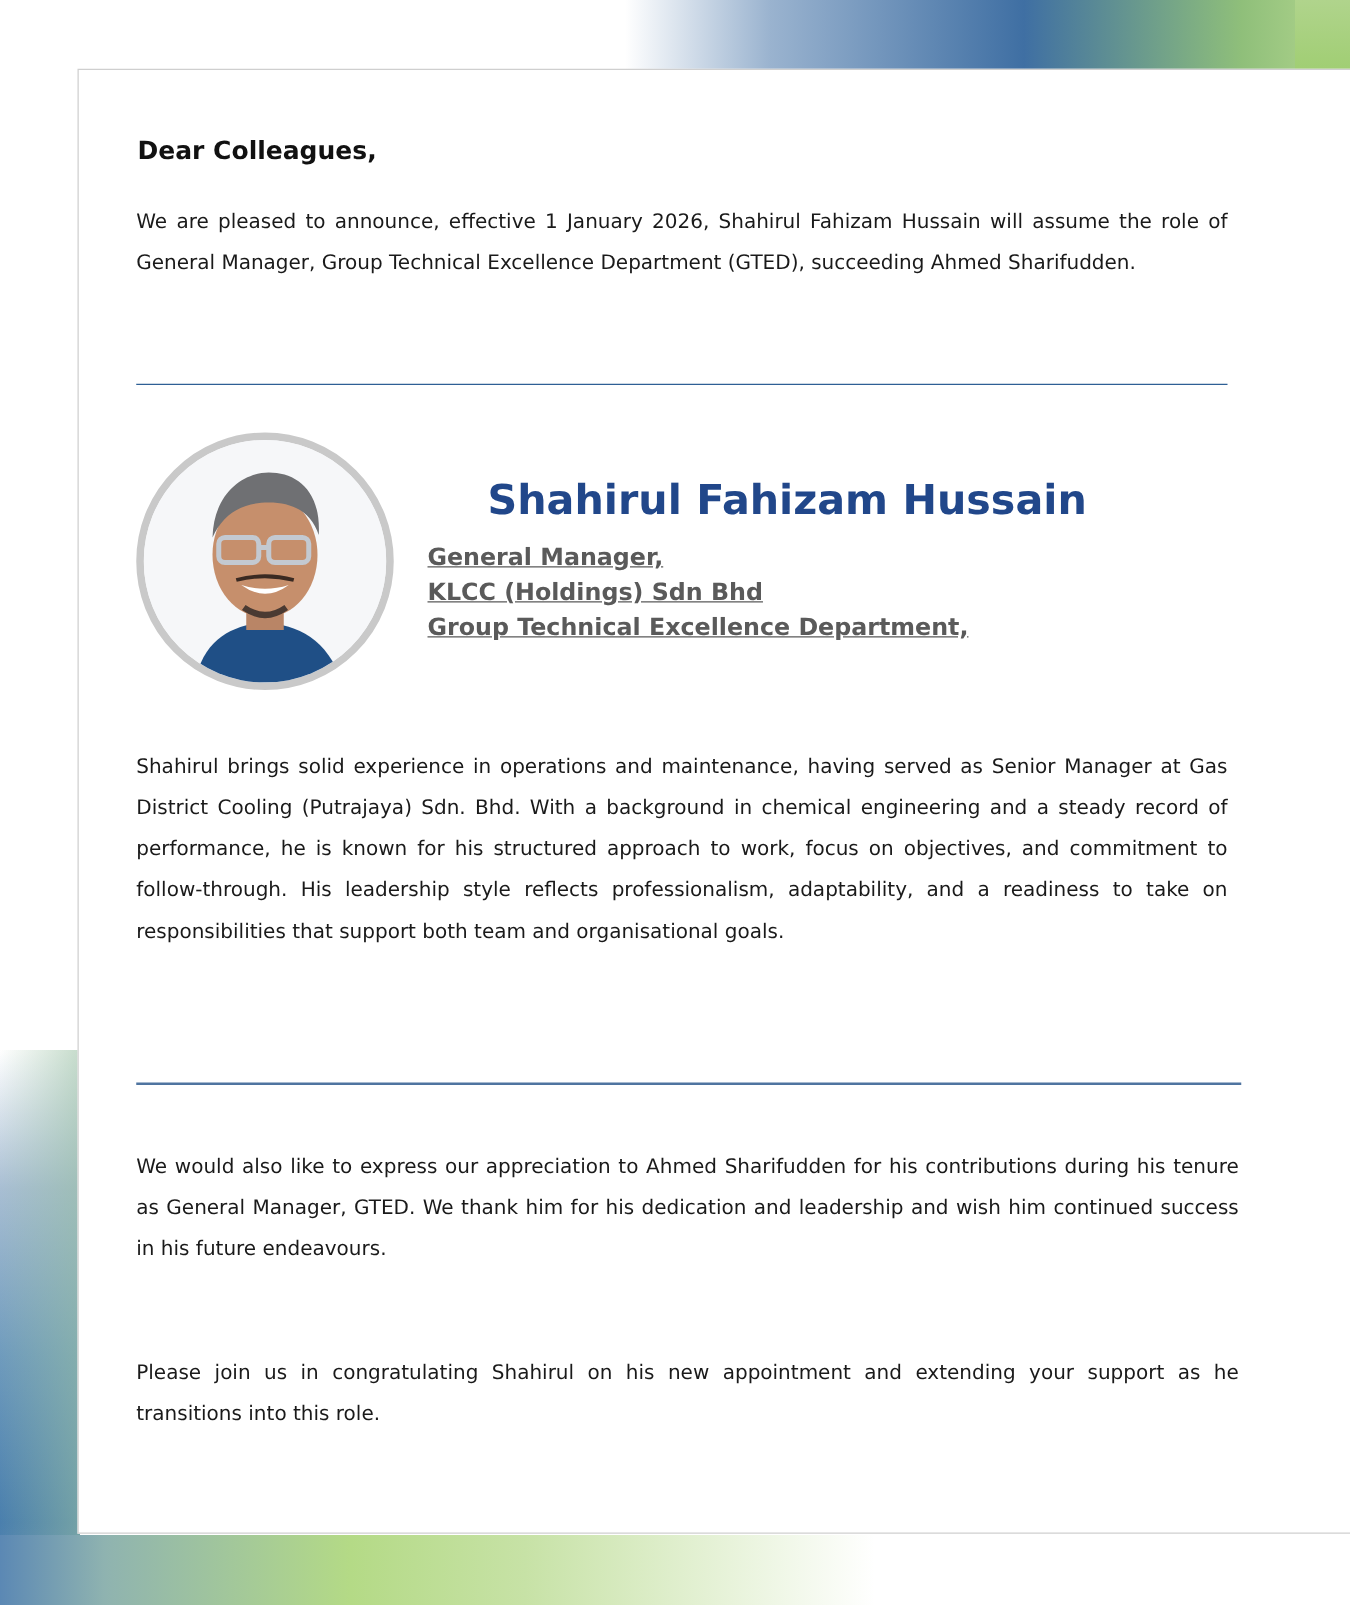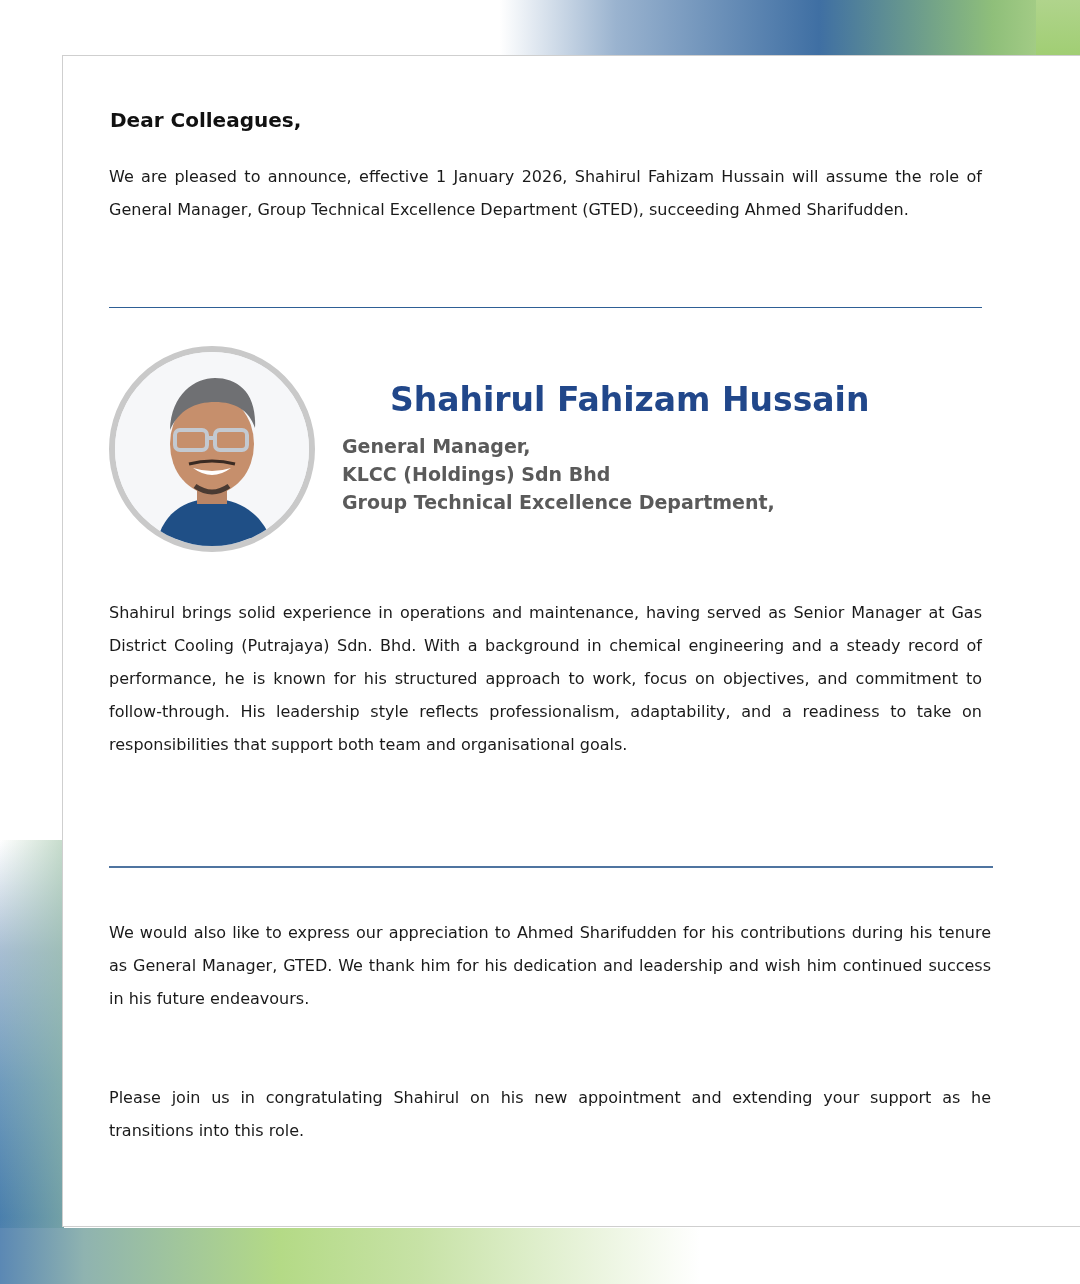--- a/index.html
+++ b/index.html
@@ -51,21 +51,21 @@
   .photo {
     position:absolute; left:46px; top:290px; width:194px; height:194px;
     border-radius:50%; border:6px solid #c9c9c9; background:#f7f8fa; overflow:hidden;
   }
   .profile-name {
     position:absolute; left:279px; top:324px;
     font-size:33px; font-weight:bold; color:#21478a;margin-left:48px;
   }
   .profile-title {
     position:absolute; left:279px; top:376px;
-    font-size:19px; font-weight:bold; color:#5a5a5a; line-height:28px;
+    font-size:19px; font-weight:bold; color:#5a5a5a; line-height:28px;text-decoration:underline;
   }
   .p2 { left:46px; top:540px; width:873px; }
   .p3 { left:46px; top:860px; width:882px; }
   .p4 { left:46px; top:1025px; width:882px; }
 </style>
 </head>
 <body>
 
 <div class="bg-top"></div>
 <div class="bg-right"></div>

